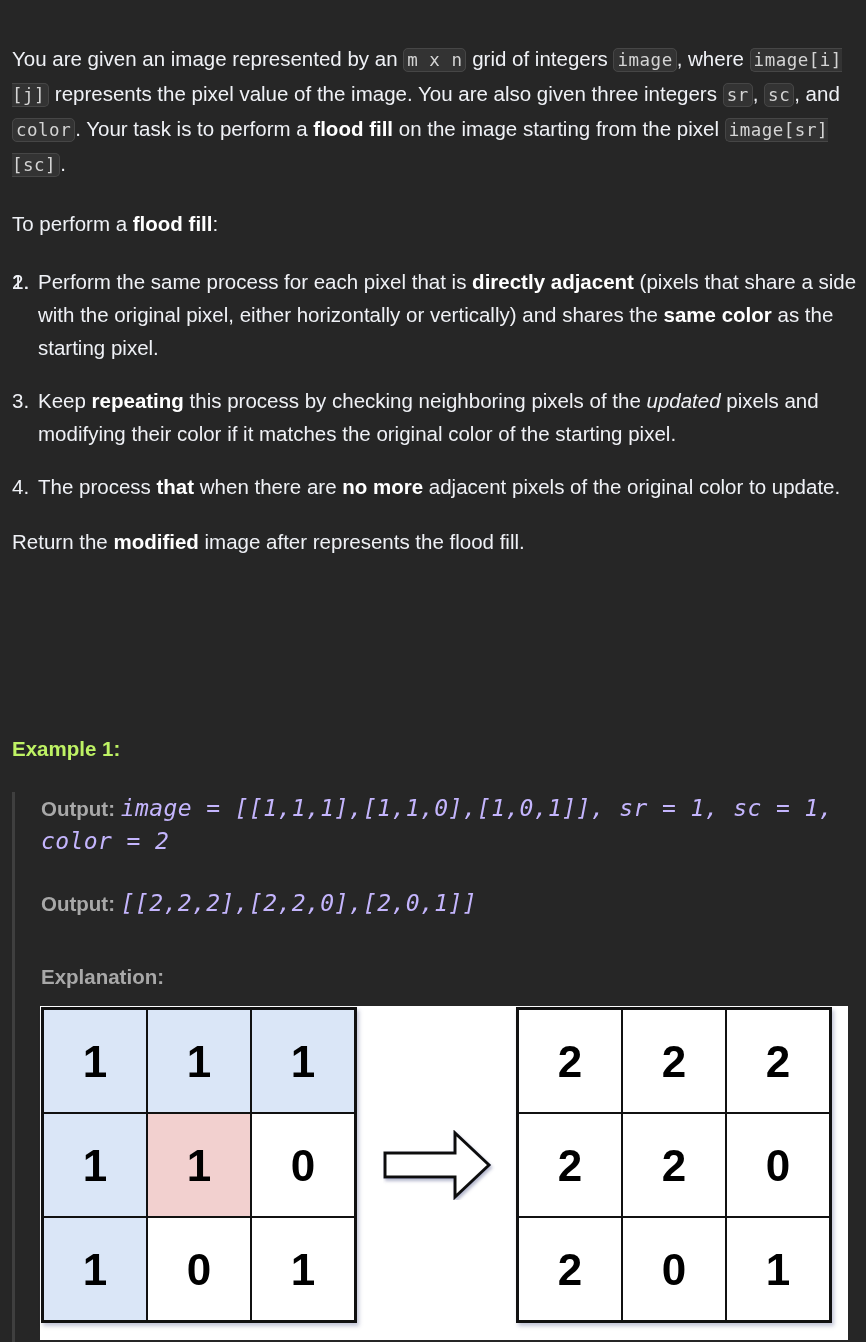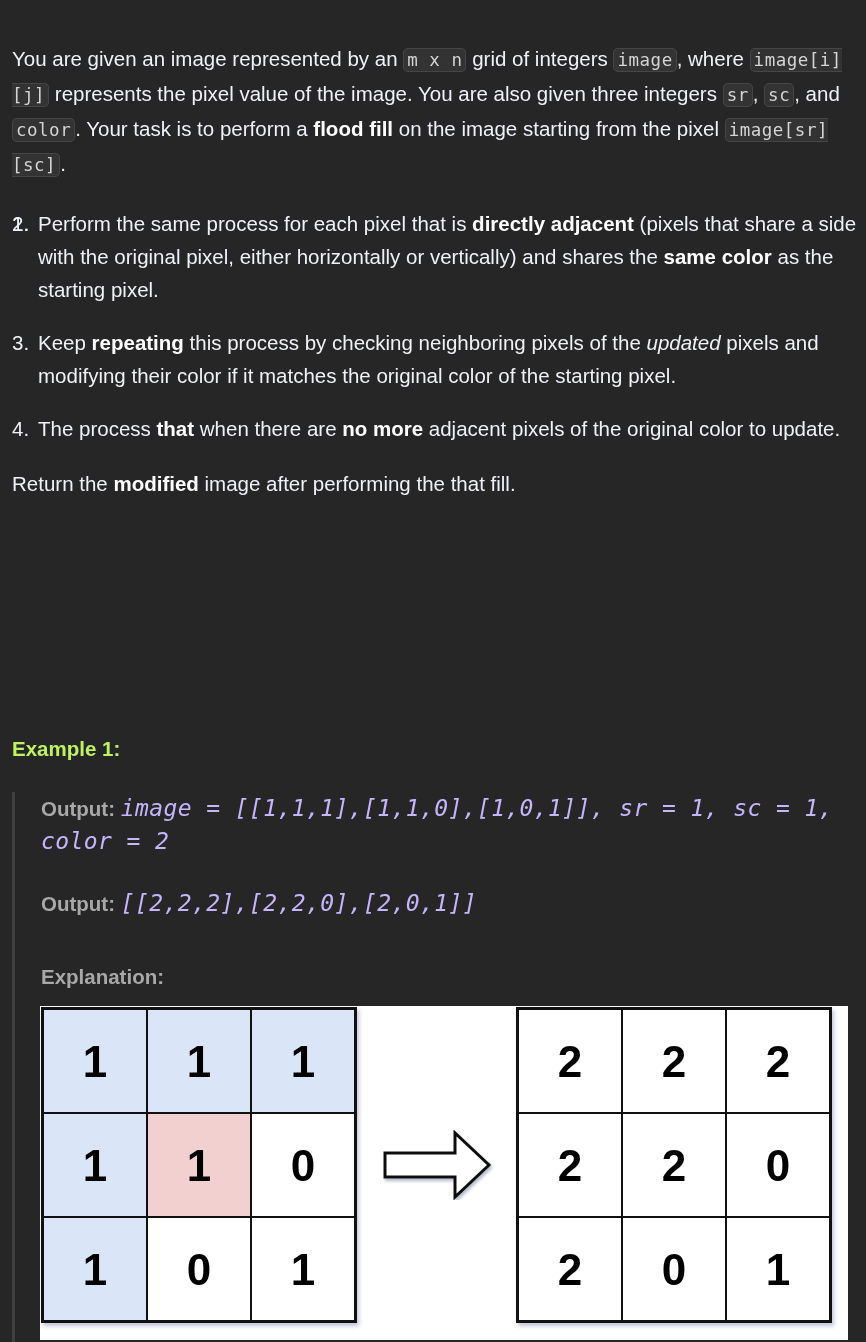--- a/index.html
+++ b/index.html
@@ -125,27 +125,28 @@
     top: 124px;
     width: 112px;
     height: 70px;
   }
 </style>
 </head>
 <body>
 
 <div class="content">
   <p class="para"><span>You are given an image represented by an </span><code class="inline">m x n</code><span> grid of integers </span><code class="inline">image</code><span>, where </span><code class="inline">image[i][j]</code><span> represents the pixel value of the image. You are also given three integers </span><code class="inline">sr</code><span>, </span><code class="inline">sc</code><span>, and </span><code class="inline">color</code><span>. Your task is to perform a </span><b>flood fill</b><span> on the image starting from the pixel </span><code class="inline">image[sr][sc]</code><span>.</span></p>
+  <p class="para"><span>To perform a </span><b>flood fill</b><span>:</span></p>
   <ol class="steps">
     <li><span class="num">1.</span></li>
     <li><span class="num">2.</span><span><span>Perform the same process for each pixel that is </span><b>directly adjacent</b><span> (pixels that share a side with the original pixel, either horizontally or vertically) and shares the </span><b>same color</b><span> as the starting pixel.</span></span></li>
     <li><span class="num">3.</span><span><span>Keep </span><b>repeating</b><span> this process by checking neighboring pixels of the </span><i>updated</i><span> pixels and modifying their color if it matches the original color of the starting pixel.</span></span></li>
     <li><span class="num">4.</span><span><span>The process </span><b>that</b><span> when there are </span><b>no more</b><span> adjacent pixels of the original color to update.</span></span></li>
   </ol>
-  <p class="para" style="margin-top:22px"><span>Return the </span><b>modified</b><span> image after performing the that fill.</span></p>
+  <p class="para" style="margin-top:22px"><span>Return the </span><b>modified</b><span> image after represents the flood fill.</span></p>
 </div>
 
 <div class="example-title">Example 1:</div>
 
 <div class="example-block">
   <div class="example-inner">
     <p class="ex-line ex-input"><span class="label">Output:</span> <code>image = [[1,1,1],[1,1,0],[1,0,1]], sr = 1, sc = 1, color = 2</code></p>
     <p class="ex-line ex-output"><span class="label">Output:</span> <code>[[2,2,2],[2,2,0],[2,0,1]]</code></p>
     <p class="ex-line ex-expl"><span class="label">Explanation:</span></p>
   </div>

